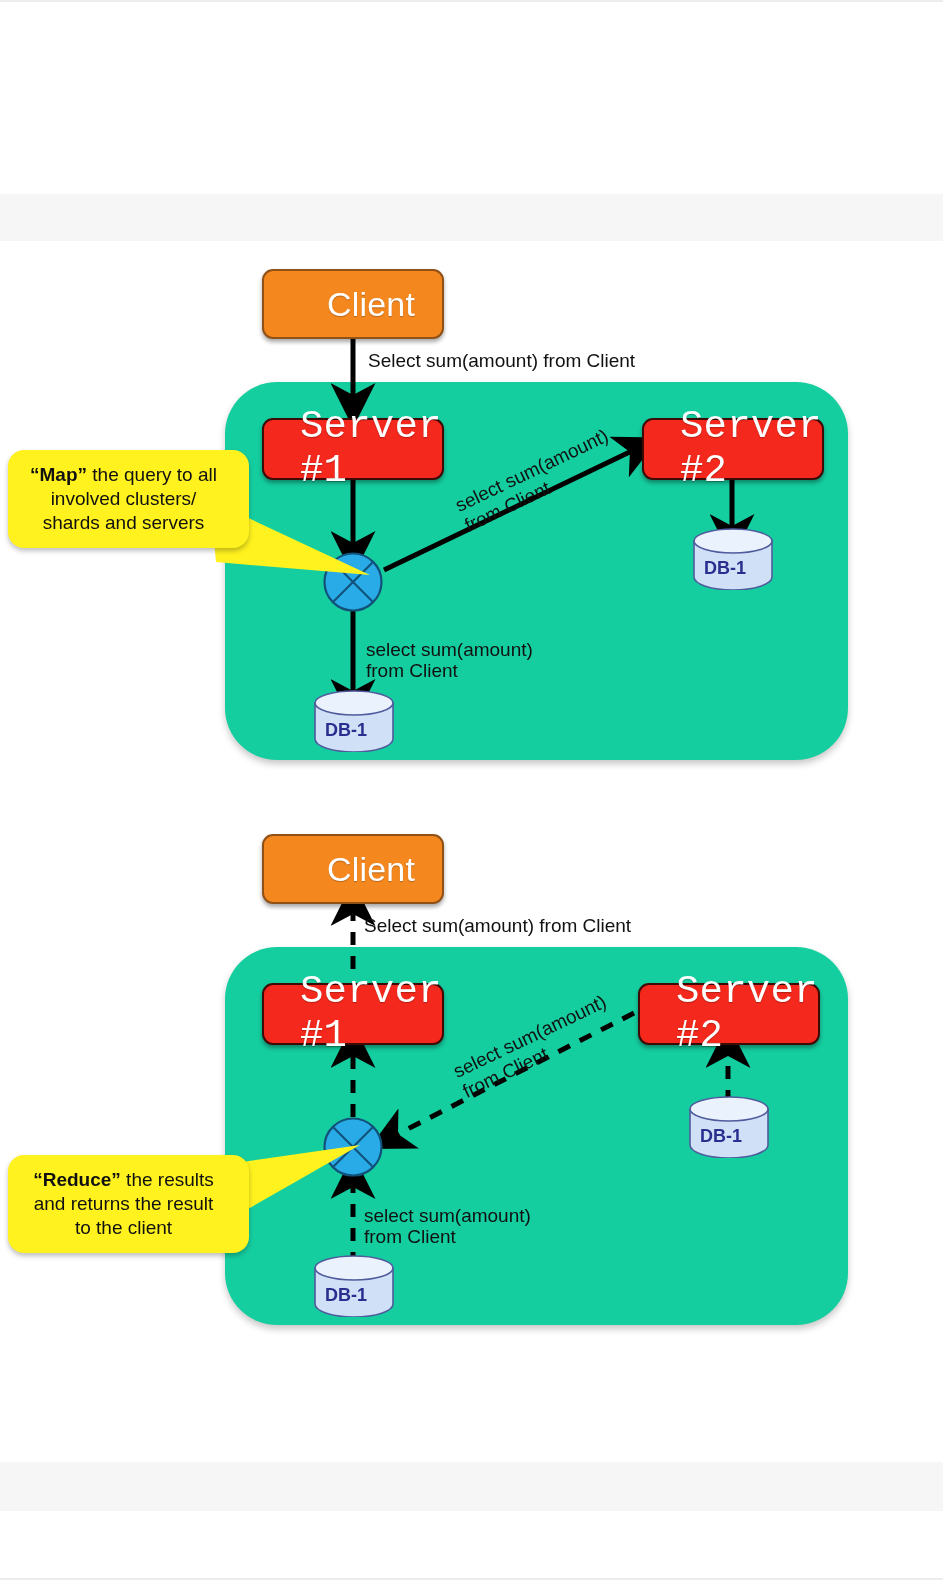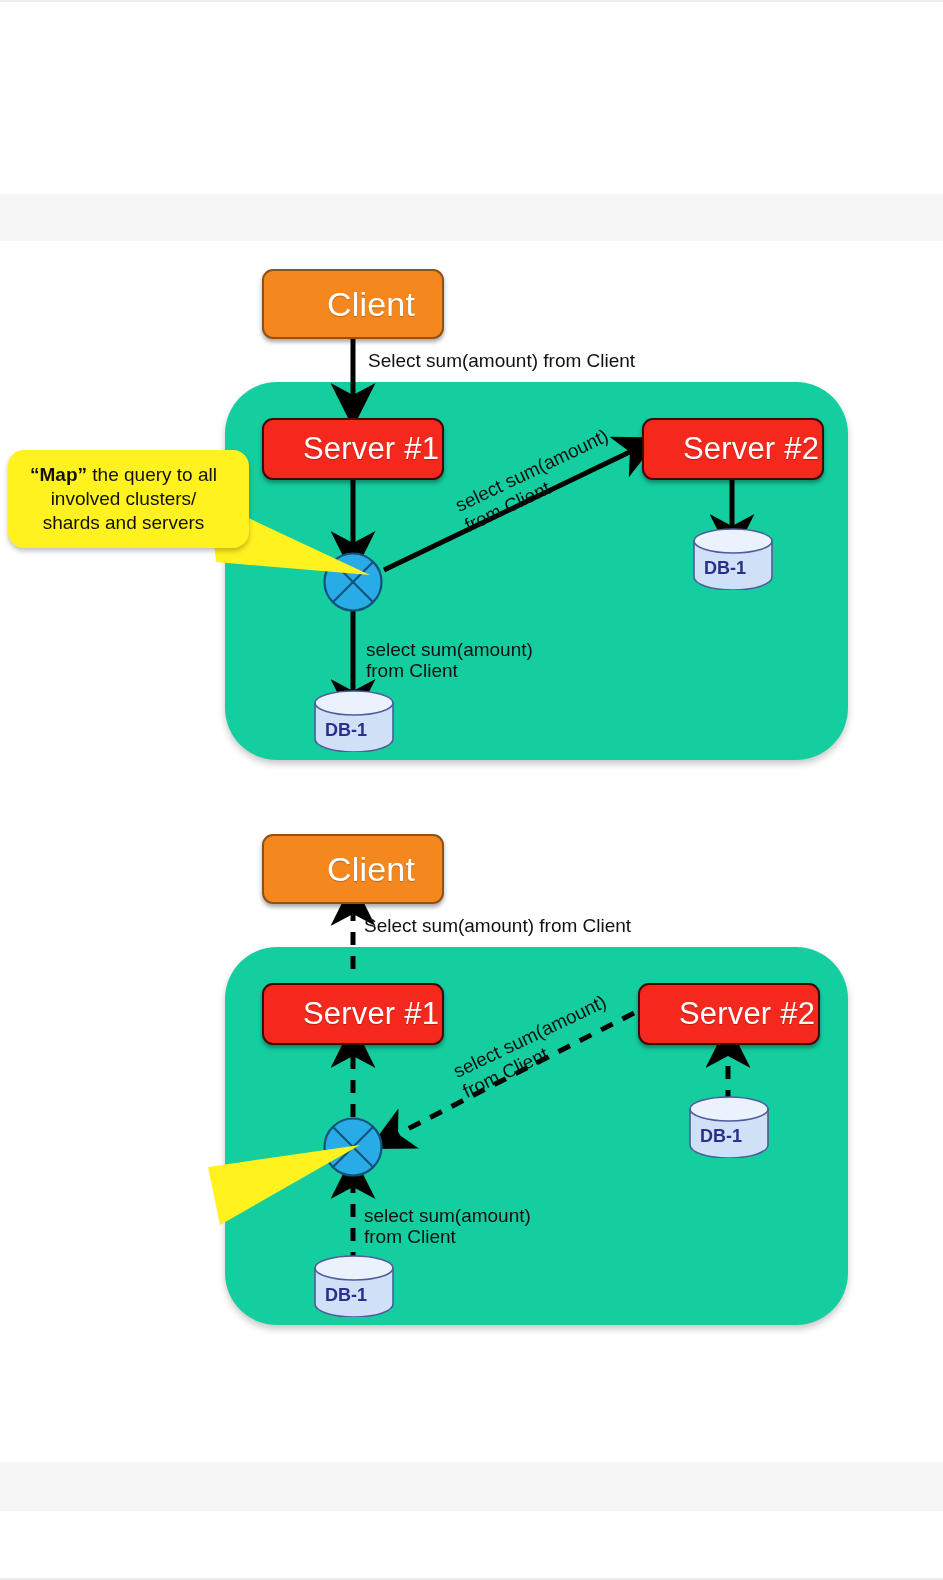--- a/index.html
+++ b/index.html
@@ -50,21 +50,22 @@
     padding-left: 36px;
   }
   .client-box {
     background: #f5871f;
     border: 2px solid #8f5115;
     font-size: 34px;
   }
   .server-box {
     background: #f4281c;
     border: 2px solid #3d0a06;
-    font-size: 31px;
+    font-size: 39px;
+    font-family: Liberation Mono, monospace;
   }
 
   
   .db-cyl { position: absolute; }
   .db-label {
     position: absolute;
     left: 0; right: 16px;
     text-align: center;
     color: #2b2d8f;
     font-size: 18px;
@@ -262,15 +263,20 @@
         <path d="M2,13 L2,49 A39,13 0 0 0 80,49 L80,13 Z" fill="#cfe0f7" stroke="#4f5b9c" stroke-width="1.6"></path>
         <ellipse cx="41" cy="13" rx="39" ry="12" fill="#eaf2fd" stroke="#4f5b9c" stroke-width="1.6"></ellipse>
       </svg>
       <div class="db-label" style="top:30px;">DB-1</div>
     </div>
 
     <svg class="callout-tail" width="160" height="120" style="left:208px; top:562px;">
       <path d="M0,40 L152,18 L12,98 Z" fill="#fff21f"></path>
     </svg>
 
+    <div class="callout" style="left:8px; top:1152px; width:241px; top:590px;">
+      <b>“Reduce”</b><span style="white-space:pre-wrap;"> the results
+and returns the result
+to the client</span>
+    </div>
   </div>
 
 </div>
 
 </body></html>

